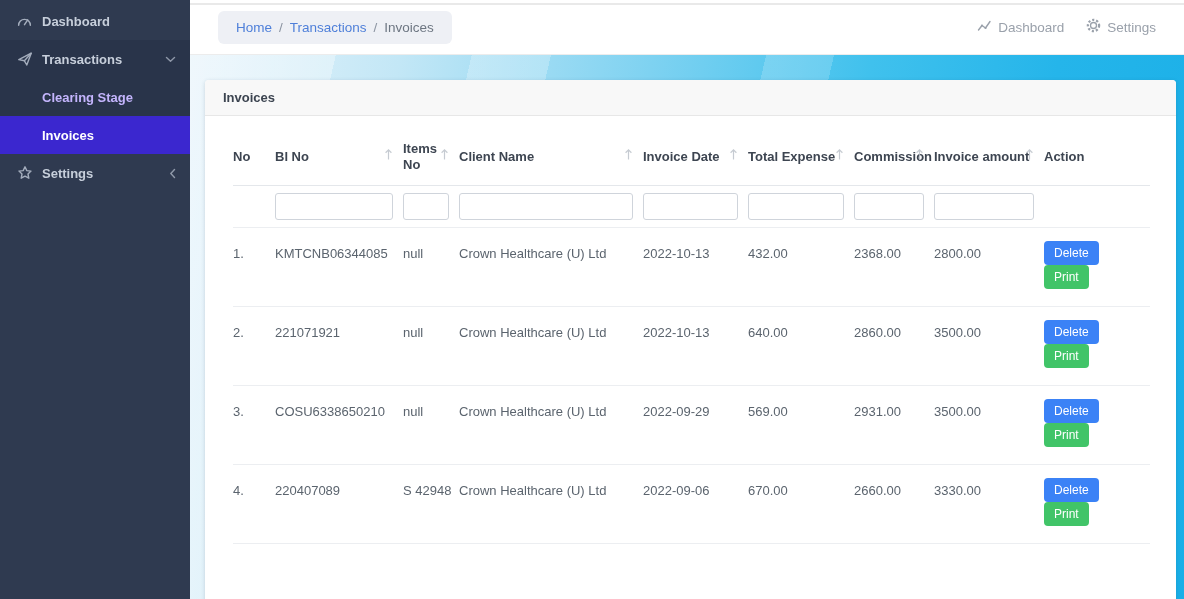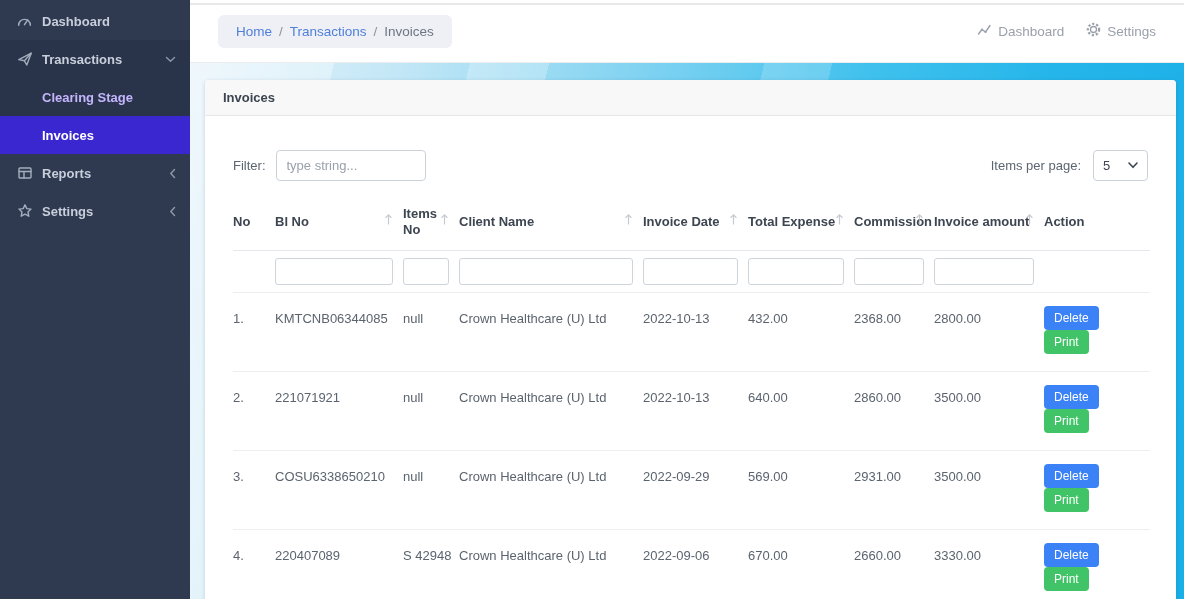--- a/index.html
+++ b/index.html
@@ -20,21 +20,21 @@
   .side-sub.active { background:#3b27cf; color:#fff; }
   svg.ic { stroke:#b9c2d0; fill:none; stroke-width:1.4; stroke-linecap:round; stroke-linejoin:round; }
 
   
   .content { position:absolute; left:190px; top:0; right:0; bottom:0;
     background:
       linear-gradient(103deg, rgba(255,255,255,.35) 0 14%, rgba(255,255,255,0) 14% 26%, rgba(255,255,255,.25) 26% 33%, rgba(255,255,255,0) 33% 52%, rgba(255,255,255,.18) 52% 58%, rgba(255,255,255,0) 58%),
       linear-gradient(100deg, #e9f4fb 0%, #c3e7f6 20%, #7ed2f1 43%, #40c1ed 63%, #25b5ea 80%, #19afe7 100%);
   }
 
-  .topbar { position:absolute; left:0; top:0; right:0; height:63px; background:#fff;
+  .topbar { position:absolute; left:0; top:0; right:0; height:55px; background:#fff;
     border-bottom:1px solid #ececec; display:flex; align-items:center; z-index:3; }
   .topbar::before { content:""; position:absolute; top:3px; left:0; right:0; height:2px; background:#e9e9e9; }
   .breadcrumb { margin-left:28px; background:#eef0f5; border-radius:6px; padding:9px 18px;
     font-size:13.5px; color:#6d7682; display:flex; gap:7px; align-items:center; }
   .breadcrumb a { color:#4e7fd9; text-decoration:none; cursor:pointer; }
   .breadcrumb .sep { color:#8a93a0; }
   .top-links { margin-left:auto; margin-right:28px; display:flex; gap:22px; align-items:center;
     color:#9aa1ab; font-size:13.5px; }
   .top-link { display:flex; align-items:center; gap:6px; cursor:pointer; }
   svg.tic { stroke:#9aa1ab; fill:none; stroke-width:1.4; stroke-linecap:round; stroke-linejoin:round; }
@@ -106,34 +106,20 @@
       </span>
     </div>
     <div class="side-sub">
       <span>Clearing Stage</span>
     </div>
     <div class="side-sub active">
       <span>Invoices</span>
     </div>
   </div>
 
-  <div class="side-item">
-    <span class="side-icon">
-      <svg class="ic" width="16" height="16" viewBox="0 0 16 16">
-          <rect x="2" y="3" width="12" height="10" rx="1"></rect>
-          <path d="M2 6.5 h12 M7 6.5 v6.5"></path>
-        </svg>
-    </span>
-    <span class="side-label">Reports</span>
-    <span class="side-chevron">
-      <svg class="ic" width="7" height="11" viewBox="0 0 7 11">
-          <path d="M5.5 1.5 L1.8 5.5 L5.5 9.5"></path>
-        </svg>
-    </span>
-  </div>
 
   <div class="side-item">
     <span class="side-icon">
       <svg class="ic" width="16" height="16" viewBox="0 0 16 16">
           <path d="M8 1.8 L9.8 5.6 L14 6.1 L11 9 L11.8 13.2 L8 11.2 L4.2 13.2 L5 9 L2 6.1 L6.2 5.6 Z"></path>
         </svg>
     </span>
     <span class="side-label">Settings</span>
     <span class="side-chevron">
       <svg class="ic" width="7" height="11" viewBox="0 0 7 11">
@@ -174,33 +160,20 @@
         </span>
         <span>Settings</span>
       </span>
     </div>
   </div>
 
   <div class="card">
     <div class="card-header">Invoices</div>
 
     <div class="card-body">
-      <div class="filter-row">
-        <label>Filter:</label>
-        <input class="filter-input" placeholder="type string..." style="">
-        <div class="ipp">
-          <span>Items per page:</span>
-          <div class="select-box">
-            <span>5</span>
-            <svg width="10" height="7" viewBox="0 0 10 7">
-                <path d="M1 1 L5 5.3 L9 1" fill="none" stroke="#3c4450" stroke-width="1.6" stroke-linecap="round" stroke-linejoin="round"></path>
-              </svg>
-          </div>
-        </div>
-      </div>
 
       <table>
         <colgroup>
           <col style="width:42px">
             <col style="width:128px">
             <col style="width:56px">
           <col style="width:184px">
             <col style="width:105px">
             <col style="width:106px">
           <col style="width:80px">

